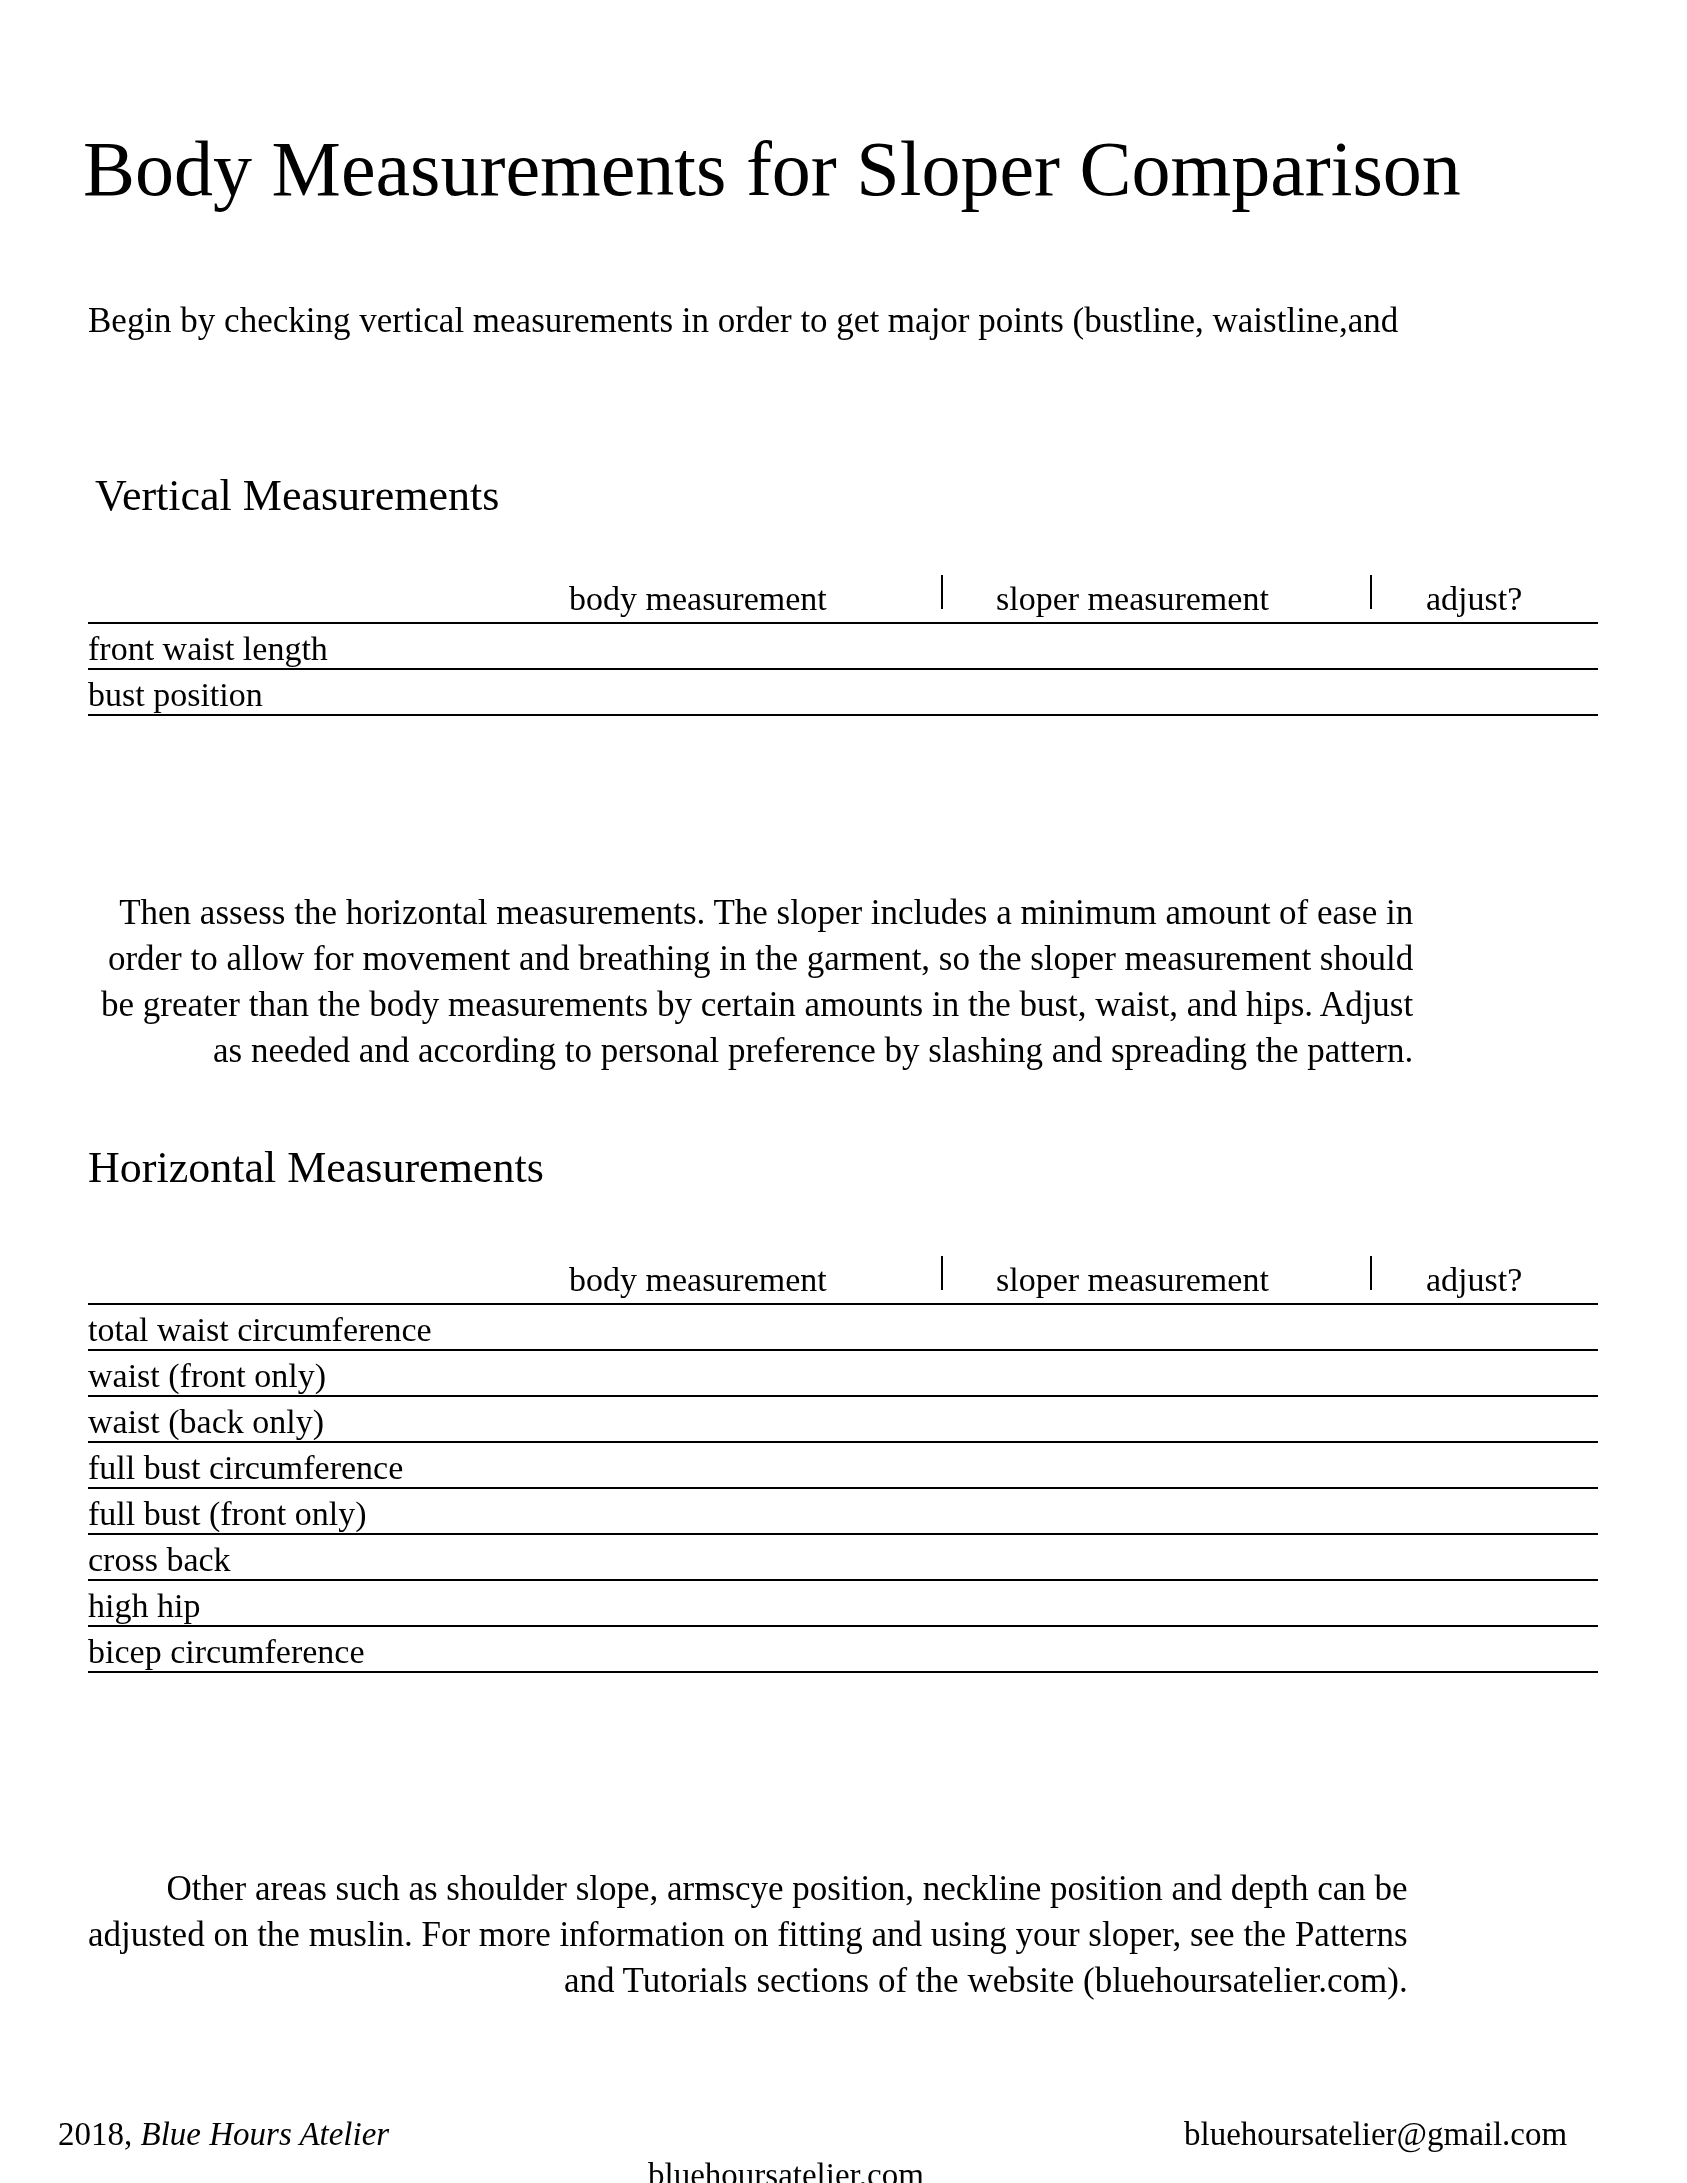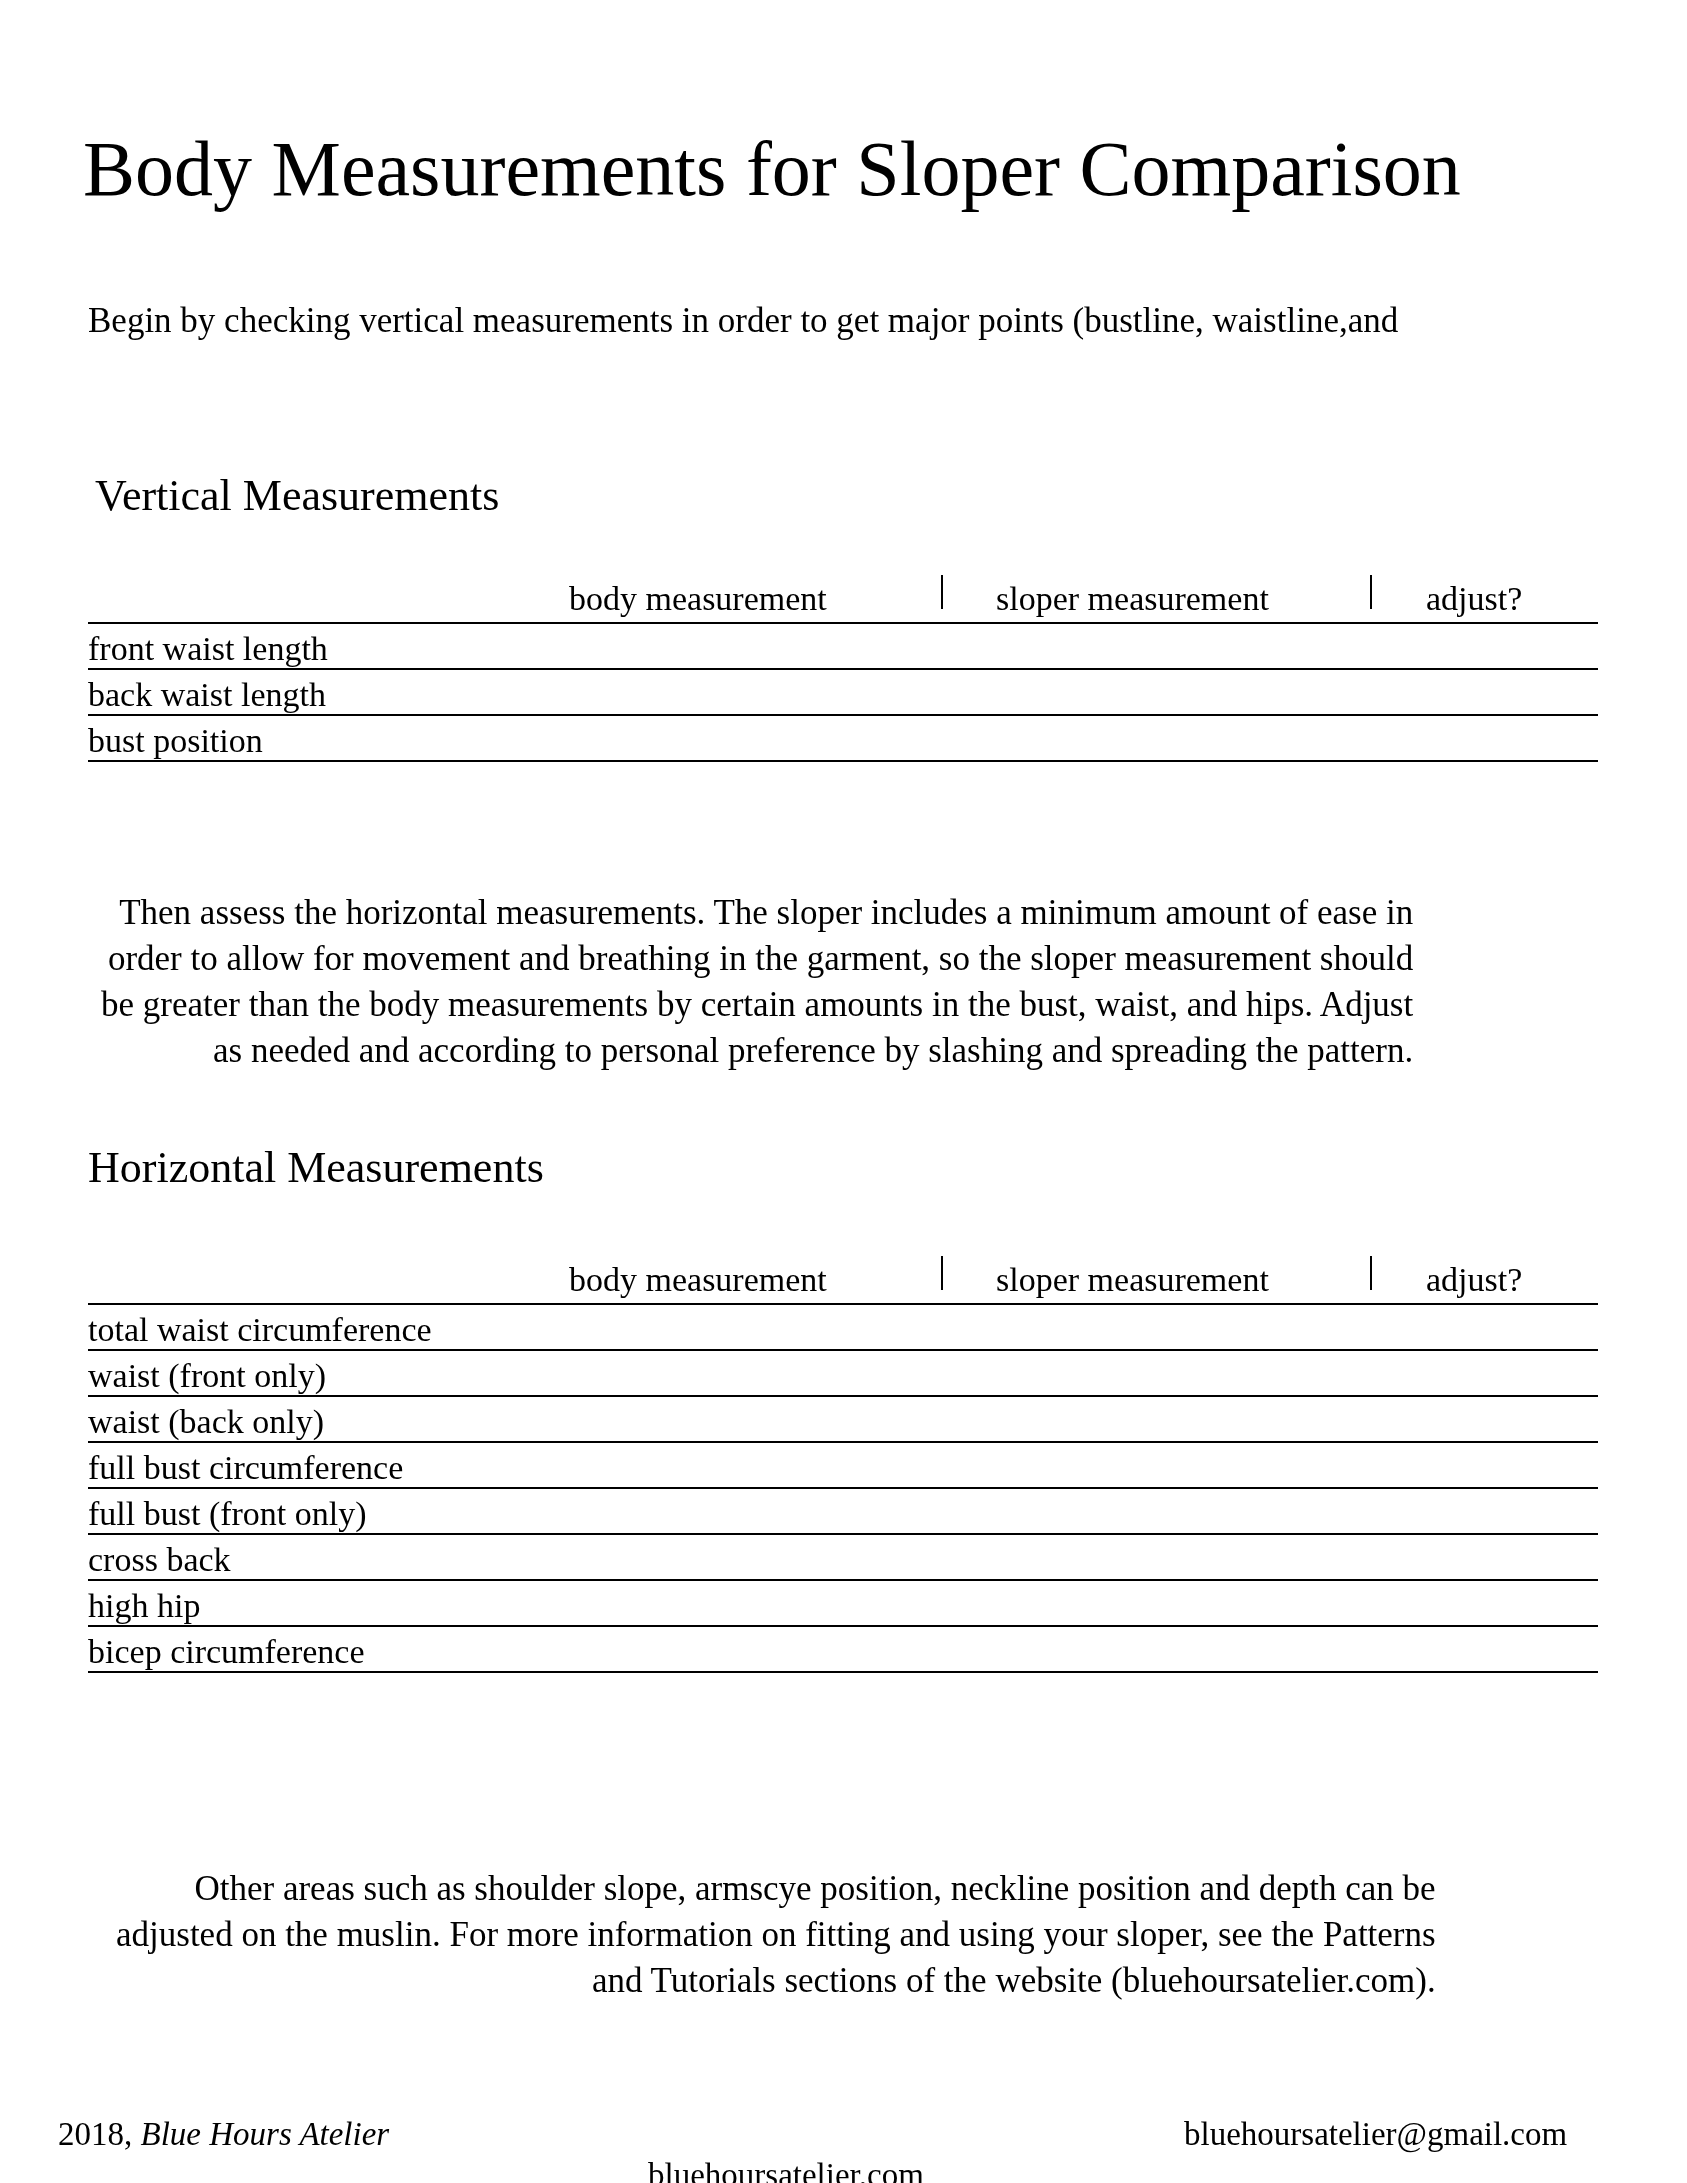--- a/index.html
+++ b/index.html
@@ -40,26 +40,20 @@
 <div class="abs table" style="top:569px;">
   <div class="thead">
     <span class="th" style="left:481px;">body measurement</span>
     <span class="sep" style="left:853px;"></span>
     <span class="th" style="left:908px;">sloper measurement</span>
     <span class="sep" style="left:1282px;"></span>
     <span class="th" style="left:1338px;">adjust?</span>
   </div>
   <div class="row">
     <span class="row-label">front waist length</span>
-    <span class="row-cell" style="left:481px;width:370px;"></span>
-    <span class="row-cell" style="left:908px;width:370px;"></span>
-    <span class="row-cell" style="left:1338px;width:165px;"></span>
-  </div>
-  <div class="row">
-    <span class="row-label">back waist length</span>
     <span class="row-cell" style="left:481px;width:370px;"></span>
     <span class="row-cell" style="left:908px;width:370px;"></span>
     <span class="row-cell" style="left:1338px;width:165px;"></span>
   </div>
   <div class="row">
     <span class="row-label">bust position</span>
     <span class="row-cell" style="left:481px;width:370px;"></span>
     <span class="row-cell" style="left:908px;width:370px;"></span>
     <span class="row-cell" style="left:1338px;width:165px;"></span>
   </div>
@@ -125,21 +119,21 @@
     <span class="row-cell" style="left:1338px;width:165px;"></span>
   </div>
   <div class="row">
     <span class="row-label">bicep circumference</span>
     <span class="row-cell" style="left:481px;width:370px;"></span>
     <span class="row-cell" style="left:908px;width:370px;"></span>
     <span class="row-cell" style="left:1338px;width:165px;"></span>
   </div>
 </div>
 
-<div class="abs para" style="left:88px; top:1866px;margin-left:28px;">
+<div class="abs para" style="left:88px; top:1866px;">
   <div>Other areas such as shoulder slope, armscye position, neckline position and depth can be</div>
   <div>adjusted on the muslin. For more information on fitting and using your sloper, see the Patterns</div>
   <div>and Tutorials sections of the website (bluehoursatelier.com).</div>
 </div>
 
 <div class="abs footer" style="left:58px;">
   <span>2018, </span><i>Blue Hours Atelier</i>
 </div>
 <div class="abs footer" style="left:648px;margin-top:41px;">bluehoursatelier.com</div>
 <div class="abs footer" style="left:1184px;">bluehoursatelier@gmail.com</div>

